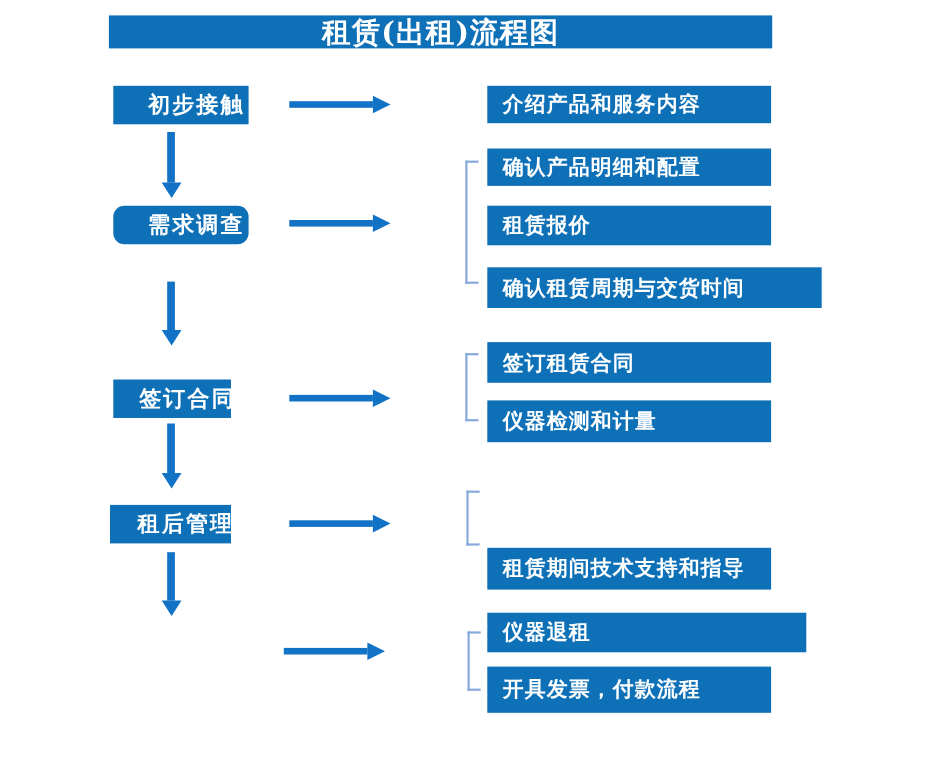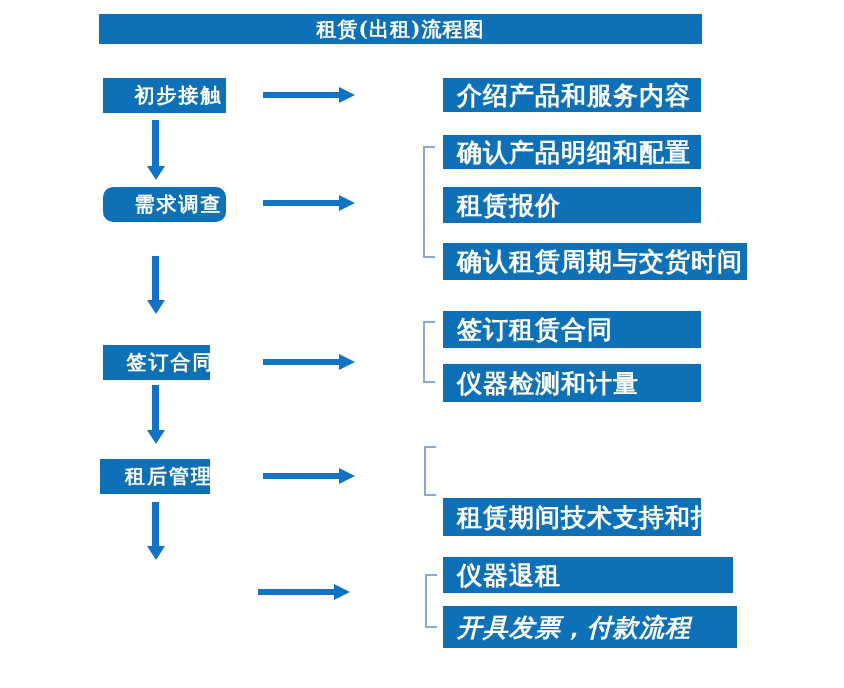--- a/index.html
+++ b/index.html
@@ -10,42 +10,42 @@
     background: var(--background, #ffffff);
     font-family: "DejaVu Serif", "Liberation Serif", serif;
     overflow: hidden;
   }
   .titlebar {
     position: absolute;
     left: 99px; top: 14px; width: 603px; height: 30px;
     background: var(--box-blue, #0e71b8);
     color: var(--text-white, #ffffff);
     font-weight: bold;
-    font-size: 20px;
+    font-size: 26px;
     display: flex; align-items: center; justify-content: center;
     letter-spacing: 1px;
   }
   .box {
     position: absolute;
     background: var(--box-blue, #0e71b8);
     color: var(--text-white, #ffffff);
     font-weight: bold;
     display: flex; align-items: center;
     box-sizing: border-box;
     white-space: nowrap;
     padding-left: 28px;
   }
   .stage {
     justify-content: center;
     font-size: 20px;
     letter-spacing: 2px;
   }
   .detail {
     padding-left: 14px;
-    font-size: 25px;
+    font-size: 19px;
     letter-spacing: 1px;
   }
   .harrow { position: absolute; height: 16px; }
   .harrow .shaft {
     position: absolute; left: 0; top: 5px; height: 6px;
     background: var(--arrow-blue, #1272c6);
   }
   .harrow .head {
     position: absolute; right: 0; top: 0; width: 0; height: 0;
     border-top: 8px solid transparent;
@@ -127,15 +127,15 @@
   <div class="bracket" style="left:425px; top:574px; height:54px;"></div>
 
   <div class="box detail" style="left:443px; top:78px;  width:258px; height:34px;">介绍产品和服务内容</div>
   <div class="box detail" style="left:443px; top:135px; width:258px; height:34px;">确认产品明细和配置</div>
   <div class="box detail" style="left:443px; top:187px; width:258px; height:36px;">租赁报价</div>
   <div class="box detail" style="left:443px; top:243px; width:304px; height:37px;">确认租赁周期与交货时间</div>
   <div class="box detail" style="left:443px; top:311px; width:258px; height:37px;">签订租赁合同</div>
   <div class="box detail" style="left:443px; top:364px; width:258px; height:38px;">仪器检测和计量</div>
   <div class="box detail" style="left:443px; top:498px; width:258px; height:38px;">租赁期间技术支持和指导</div>
   <div class="box detail" style="left:443px; top:557px; width:290px; height:36px;">仪器退租</div>
-  <div class="box detail" style="left:443px; top:606px; width:294px; height:42px;font-style:italic;">开具发票，付款流程</div>
+  <div class="box detail" style="left:443px; top:606px; width:258px; height:42px;">开具发票，付款流程</div>
 
 </div>
 
 </body></html>

